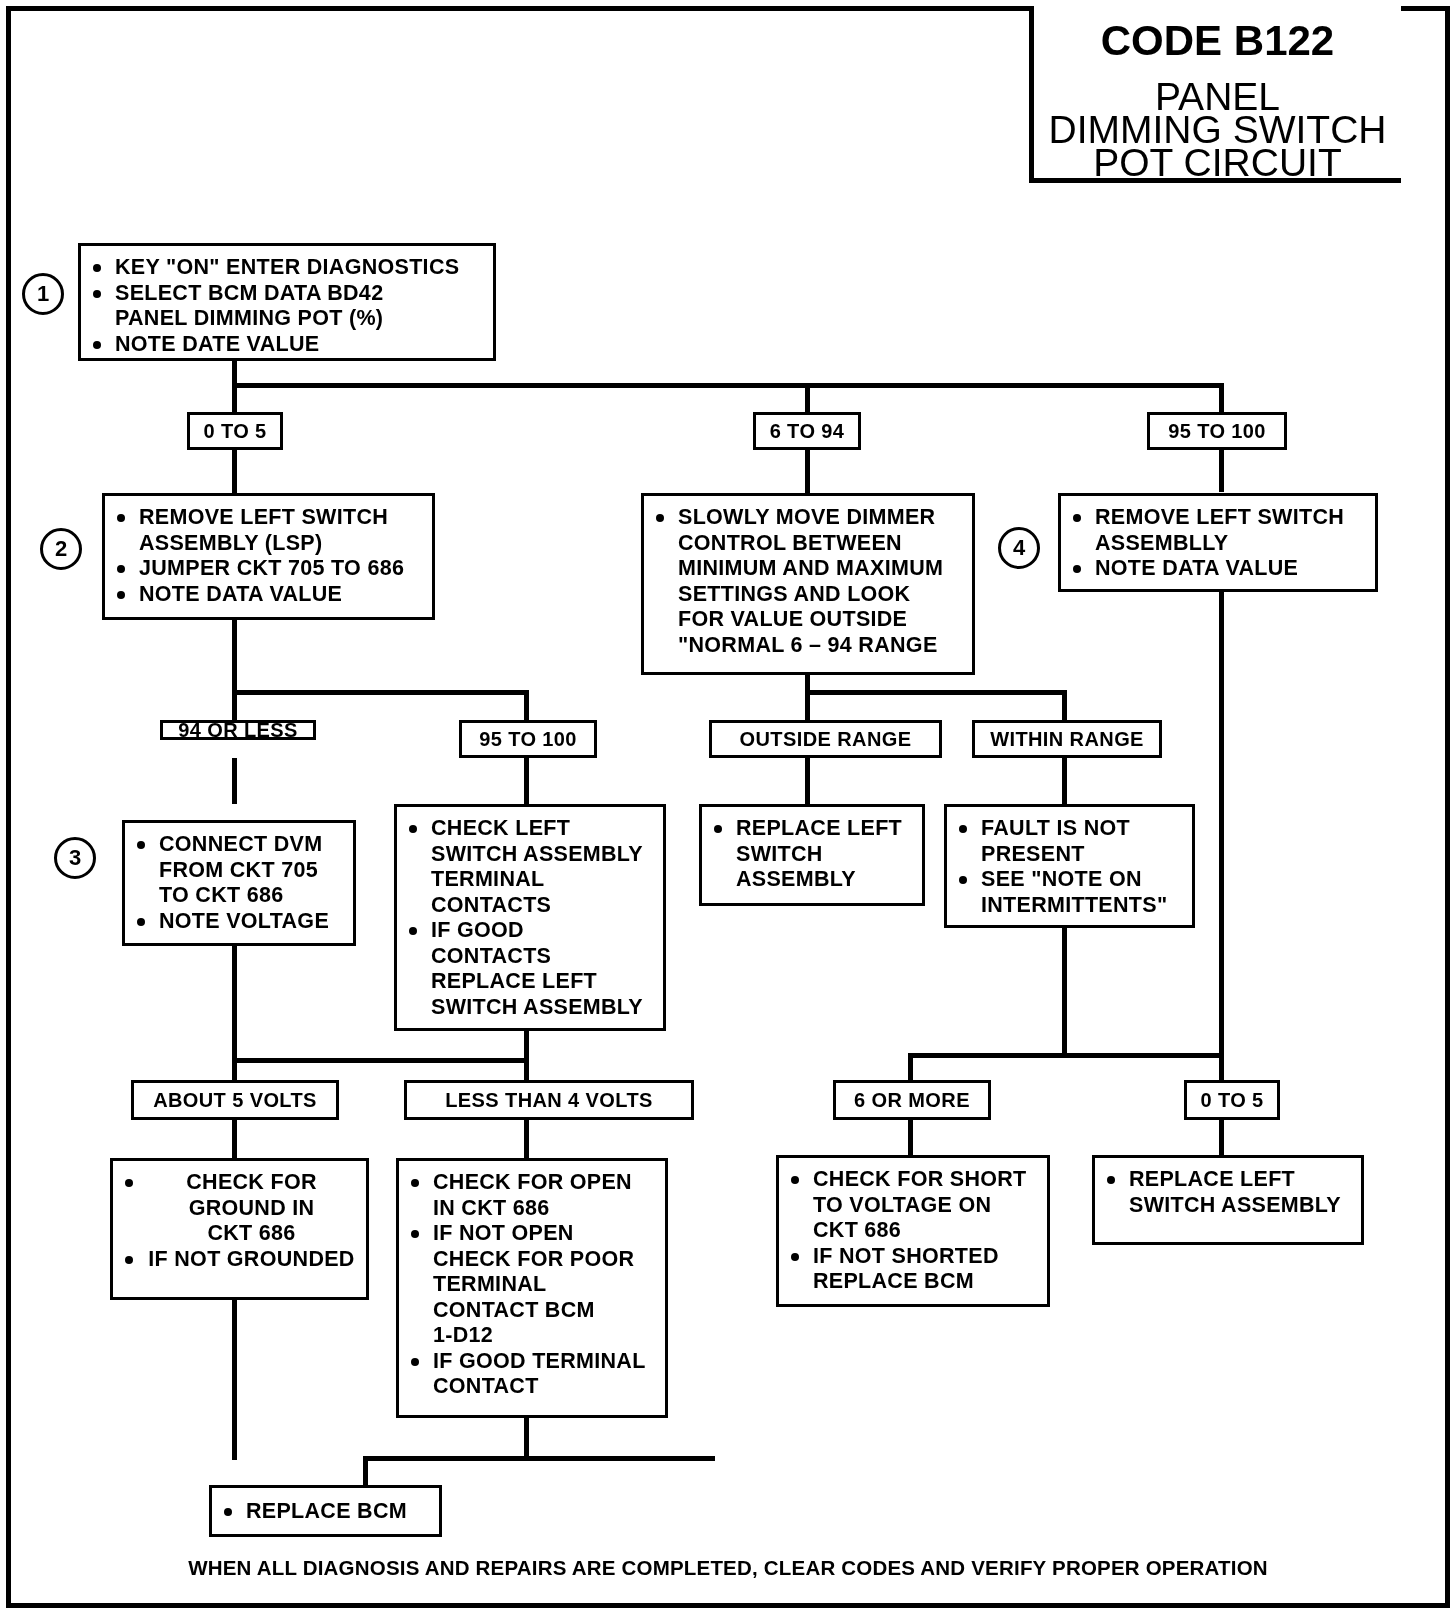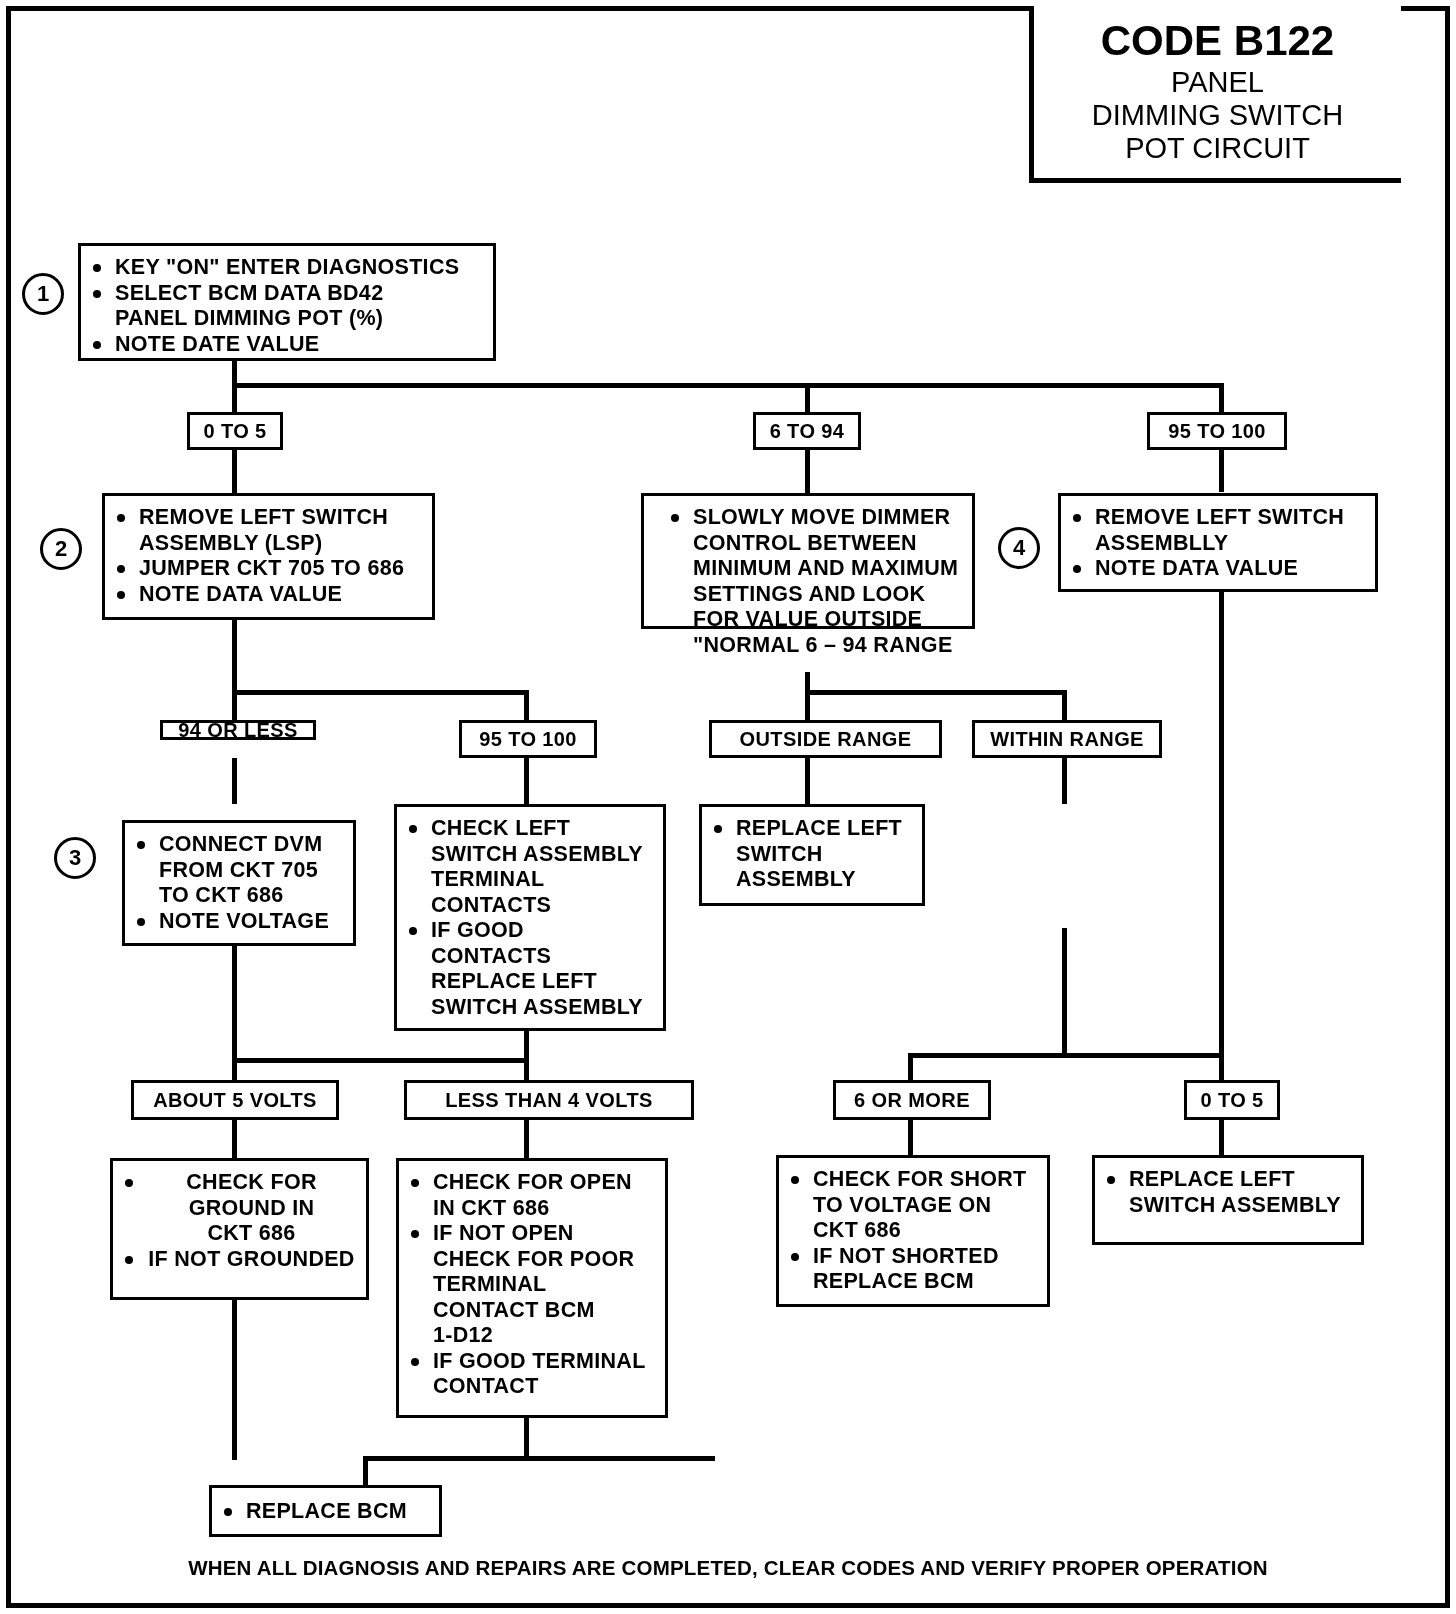--- a/index.html
+++ b/index.html
@@ -107,23 +107,23 @@
   }
   #title-code {
     font-size: 42px;
     font-weight: bold;
     letter-spacing: 0px;
     margin-top: 12px;
     line-height: 46px;
     color: #000;
   }
   #title-sub {
-    font-size: 29px;
+    font-size: 39px;
     line-height: 33px;
-    margin-top: 2px;
+    margin-top: 16px;
     white-space: pre-line;
     color: #000;
   }
 
   #footer-note {
     position: absolute;
     left: 0; top: 1556px;
     width: 1456px;
     text-align: center;
     font-size: 20.5px;
@@ -219,21 +219,21 @@
 
   <div class="node" style="left:102px; top:493px; width:333px; height:127px;">
     <ul class="box-list">
       <li>REMOVE LEFT SWITCH
 ASSEMBLY (LSP)</li>
       <li>JUMPER CKT 705 TO 686</li>
       <li>NOTE DATA VALUE</li>
     </ul>
   </div>
 
-  <div class="node" style="left:641px; top:493px; width:334px; height:136px;padding-left:15px;">
+  <div class="node" style="left:641px; top:493px; width:334px; height:182px;">
     <ul class="box-list">
       <li>SLOWLY MOVE DIMMER
 CONTROL BETWEEN
 MINIMUM AND MAXIMUM
 SETTINGS AND LOOK
 FOR VALUE OUTSIDE
 "NORMAL 6 – 94 RANGE</li>
     </ul>
   </div>
 
@@ -273,20 +273,28 @@
   </div>
 
   <div class="node" style="left:699px; top:804px; width:226px; height:102px;">
     <ul class="box-list">
       <li>REPLACE LEFT
 SWITCH
 ASSEMBLY</li>
     </ul>
   </div>
 
+  <div class="node" style="left:944px; top:804px; width:251px; height:124px;">
+    <ul class="box-list">
+      <li>FAULT IS NOT
+PRESENT</li>
+      <li>SEE "NOTE ON
+INTERMITTENTS"</li>
+    </ul>
+  </div>
 
   <div class="label-box" style="left:131px; top:1080px; width:208px; height:40px;">ABOUT 5 VOLTS</div>
   <div class="label-box" style="left:404px; top:1080px; width:290px; height:40px;">LESS THAN 4 VOLTS</div>
   <div class="label-box" style="left:833px; top:1080px; width:158px; height:40px;">6 OR MORE</div>
   <div class="label-box" style="left:1184px; top:1080px; width:96px; height:40px;">0 TO 5</div>
 
   <div class="node" style="left:110px; top:1158px; width:259px; height:142px;text-align:center;">
     <ul class="box-list">
       <li>CHECK FOR
 GROUND IN

